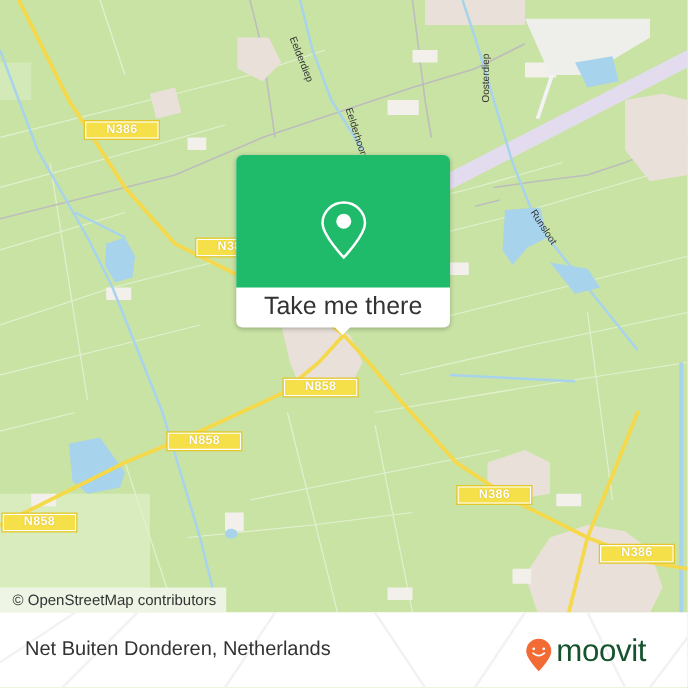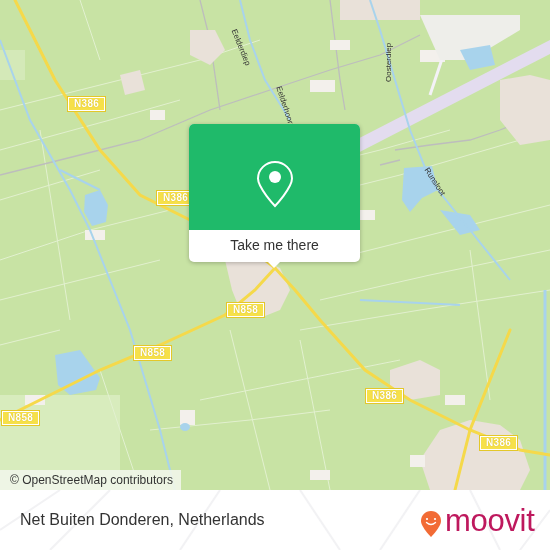--- a/index.html
+++ b/index.html
@@ -1,32 +1,32 @@
 <!DOCTYPE html>
 <html><head>
 <meta charset="utf-8">
 <style>
   html, body { margin:0; padding:0; }
   body { width:550px; height:550px; position:relative; overflow:hidden; background:#ffffff; font-family:"Liberation Sans", sans-serif; }
   .map { position:absolute; left:0; top:0; width:550px; height:490px; background:#c8e3a4; overflow:hidden; }
   .map svg { position:absolute; left:0; top:0; }
-  .road-label { position:absolute; background:#f6e04a; border:1.5px solid #ffffff; outline:1px solid #e3c72a; color:#ffffff; font-weight:bold; font-size:10px; line-height:12px; padding:0 5px; letter-spacing:0.3px; }
+  .road-label { position:absolute; background:#f6e04a; border:1.5px solid #ffffff; outline:1px solid #e3c72a; color:#ffffff; font-weight:bold; font-size:10px; line-height:12px; padding:0 16px; letter-spacing:0.3px; }
   .road-label span { color:#ffffff; text-shadow:0 0 1px #c9a900; }
   .water-label { position:absolute; font-size:8px; color:#333; white-space:nowrap; transform-origin:left top; }
   .attribution { position:absolute; left:0; top:470px; height:20px; padding:0 8px 0 10px; background:rgba(240,245,232,0.92); font-size:12px; color:#333; line-height:20px; }
   .popup { position:absolute; left:189px; top:124px; width:171px; height:138px; border-radius:5px; background:#fff; box-shadow:0 1px 4px rgba(0,0,0,0.25); }
   .popup-top { position:absolute; left:0; top:0; width:171px; height:106px; background:#1fba6a; border-radius:5px 5px 0 0; }
   .popup-pin { position:absolute; left:67px; top:36px; }
-  .popup-btn { position:absolute; left:0; top:106px; width:171px; height:32px; text-align:center; line-height:30px; font-size:14px; color:#333; cursor:pointer; }
+  .popup-btn { position:absolute; left:0; top:106px; width:171px; height:32px; text-align:center; line-height:30px; font-size:20px; color:#333; cursor:pointer; }
   .popup-tail { position:absolute; left:77px; top:136px; width:0; height:0; border-left:8px solid transparent; border-right:8px solid transparent; border-top:8px solid #fff; }
   .footer { position:absolute; left:0; top:490px; width:550px; height:60px; background:#fff;padding-left:12px; }
   .footer-bg { position:absolute; left:0; top:0; }
   .place { position:absolute; left:20px; top:20px; font-size:16px; color:#333; line-height:20px; }
   .logo { position:absolute; left:420px; top:508px; width:115px; height:28px; }
-  .logo-text { position:absolute; left:25px; top:-2px; font-size:31px; color:#be185d; letter-spacing:-0.3px; line-height:30px; }
+  .logo-text { position:absolute; left:25px; top:-2px; font-size:25px; color:#14532d; letter-spacing:-0.3px; line-height:30px; }
 </style>
 </head>
 <body>
 
 <div class="map">
   <svg width="550" height="490" viewBox="0 0 550 490">
 
     <rect x="0" y="395" width="120" height="95" fill="#d8ecbd"></rect>
     <rect x="0" y="50" width="25" height="30" fill="#d4e9b8"></rect>
 

